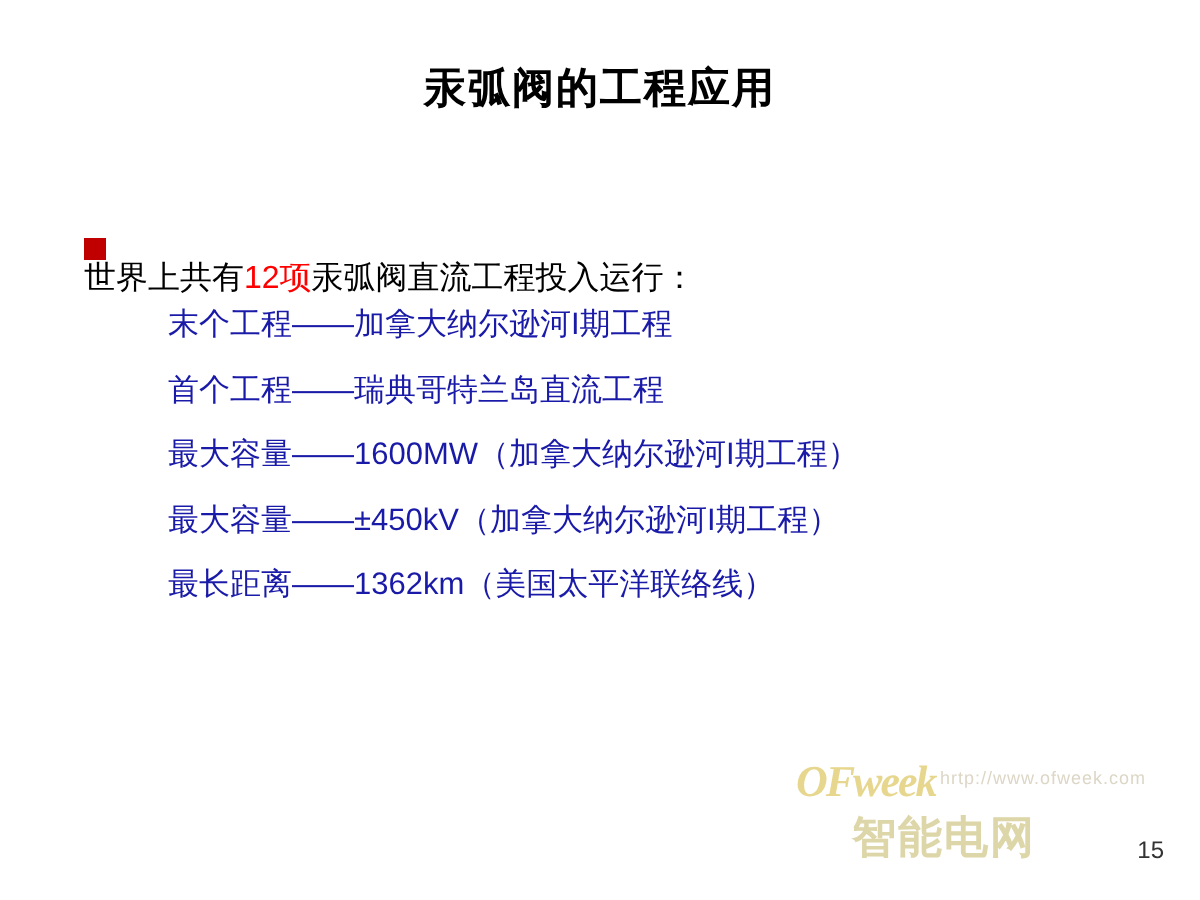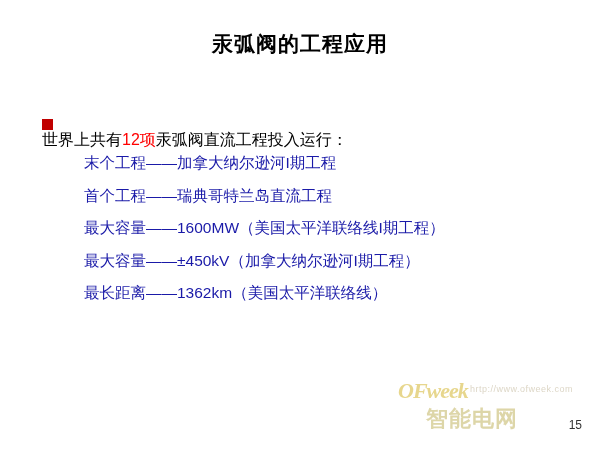--- a/index.html
+++ b/index.html
@@ -132,21 +132,21 @@
   <div class="title">汞弧阀的工程应用</div>
 
   <div class="bullet-row">
     <div class="bullet-marker"></div>
     <div class="bullet-text"><span>世界上共有</span><span class="hl-red">12项</span><span>汞弧阀直流工程投入运行：</span></div>
   </div>
 
   <div class="lines">
     <div class="line"><span class="label">末个工程</span><span class="body">——加拿大纳尔逊河I期工程</span></div>
     <div class="line"><span class="label">首个工程</span><span class="body">——瑞典哥特兰岛直流工程</span></div>
-    <div class="line"><span class="label">最大容量</span><span class="body">——1600MW（美国太平洋联络线I期工程）</span></div>
+    <div class="line"><span class="label">最大容量</span><span class="body">——1600MW（加拿大纳尔逊河I期工程）</span></div>
     <div class="line"><span class="label">最大容量</span><span class="body">——±450kV（加拿大纳尔逊河I期工程）</span></div>
     <div class="line"><span class="label">最长距离</span><span class="body">——1362km（美国太平洋联络线）</span></div>
   </div>
 
   <div class="watermark">
     <div class="wm-main">OFweek</div>
     <div class="wm-sub">hrtp://www.ofweek.com</div>
     <div class="wm-cn">智能电网</div>
   </div>
 

